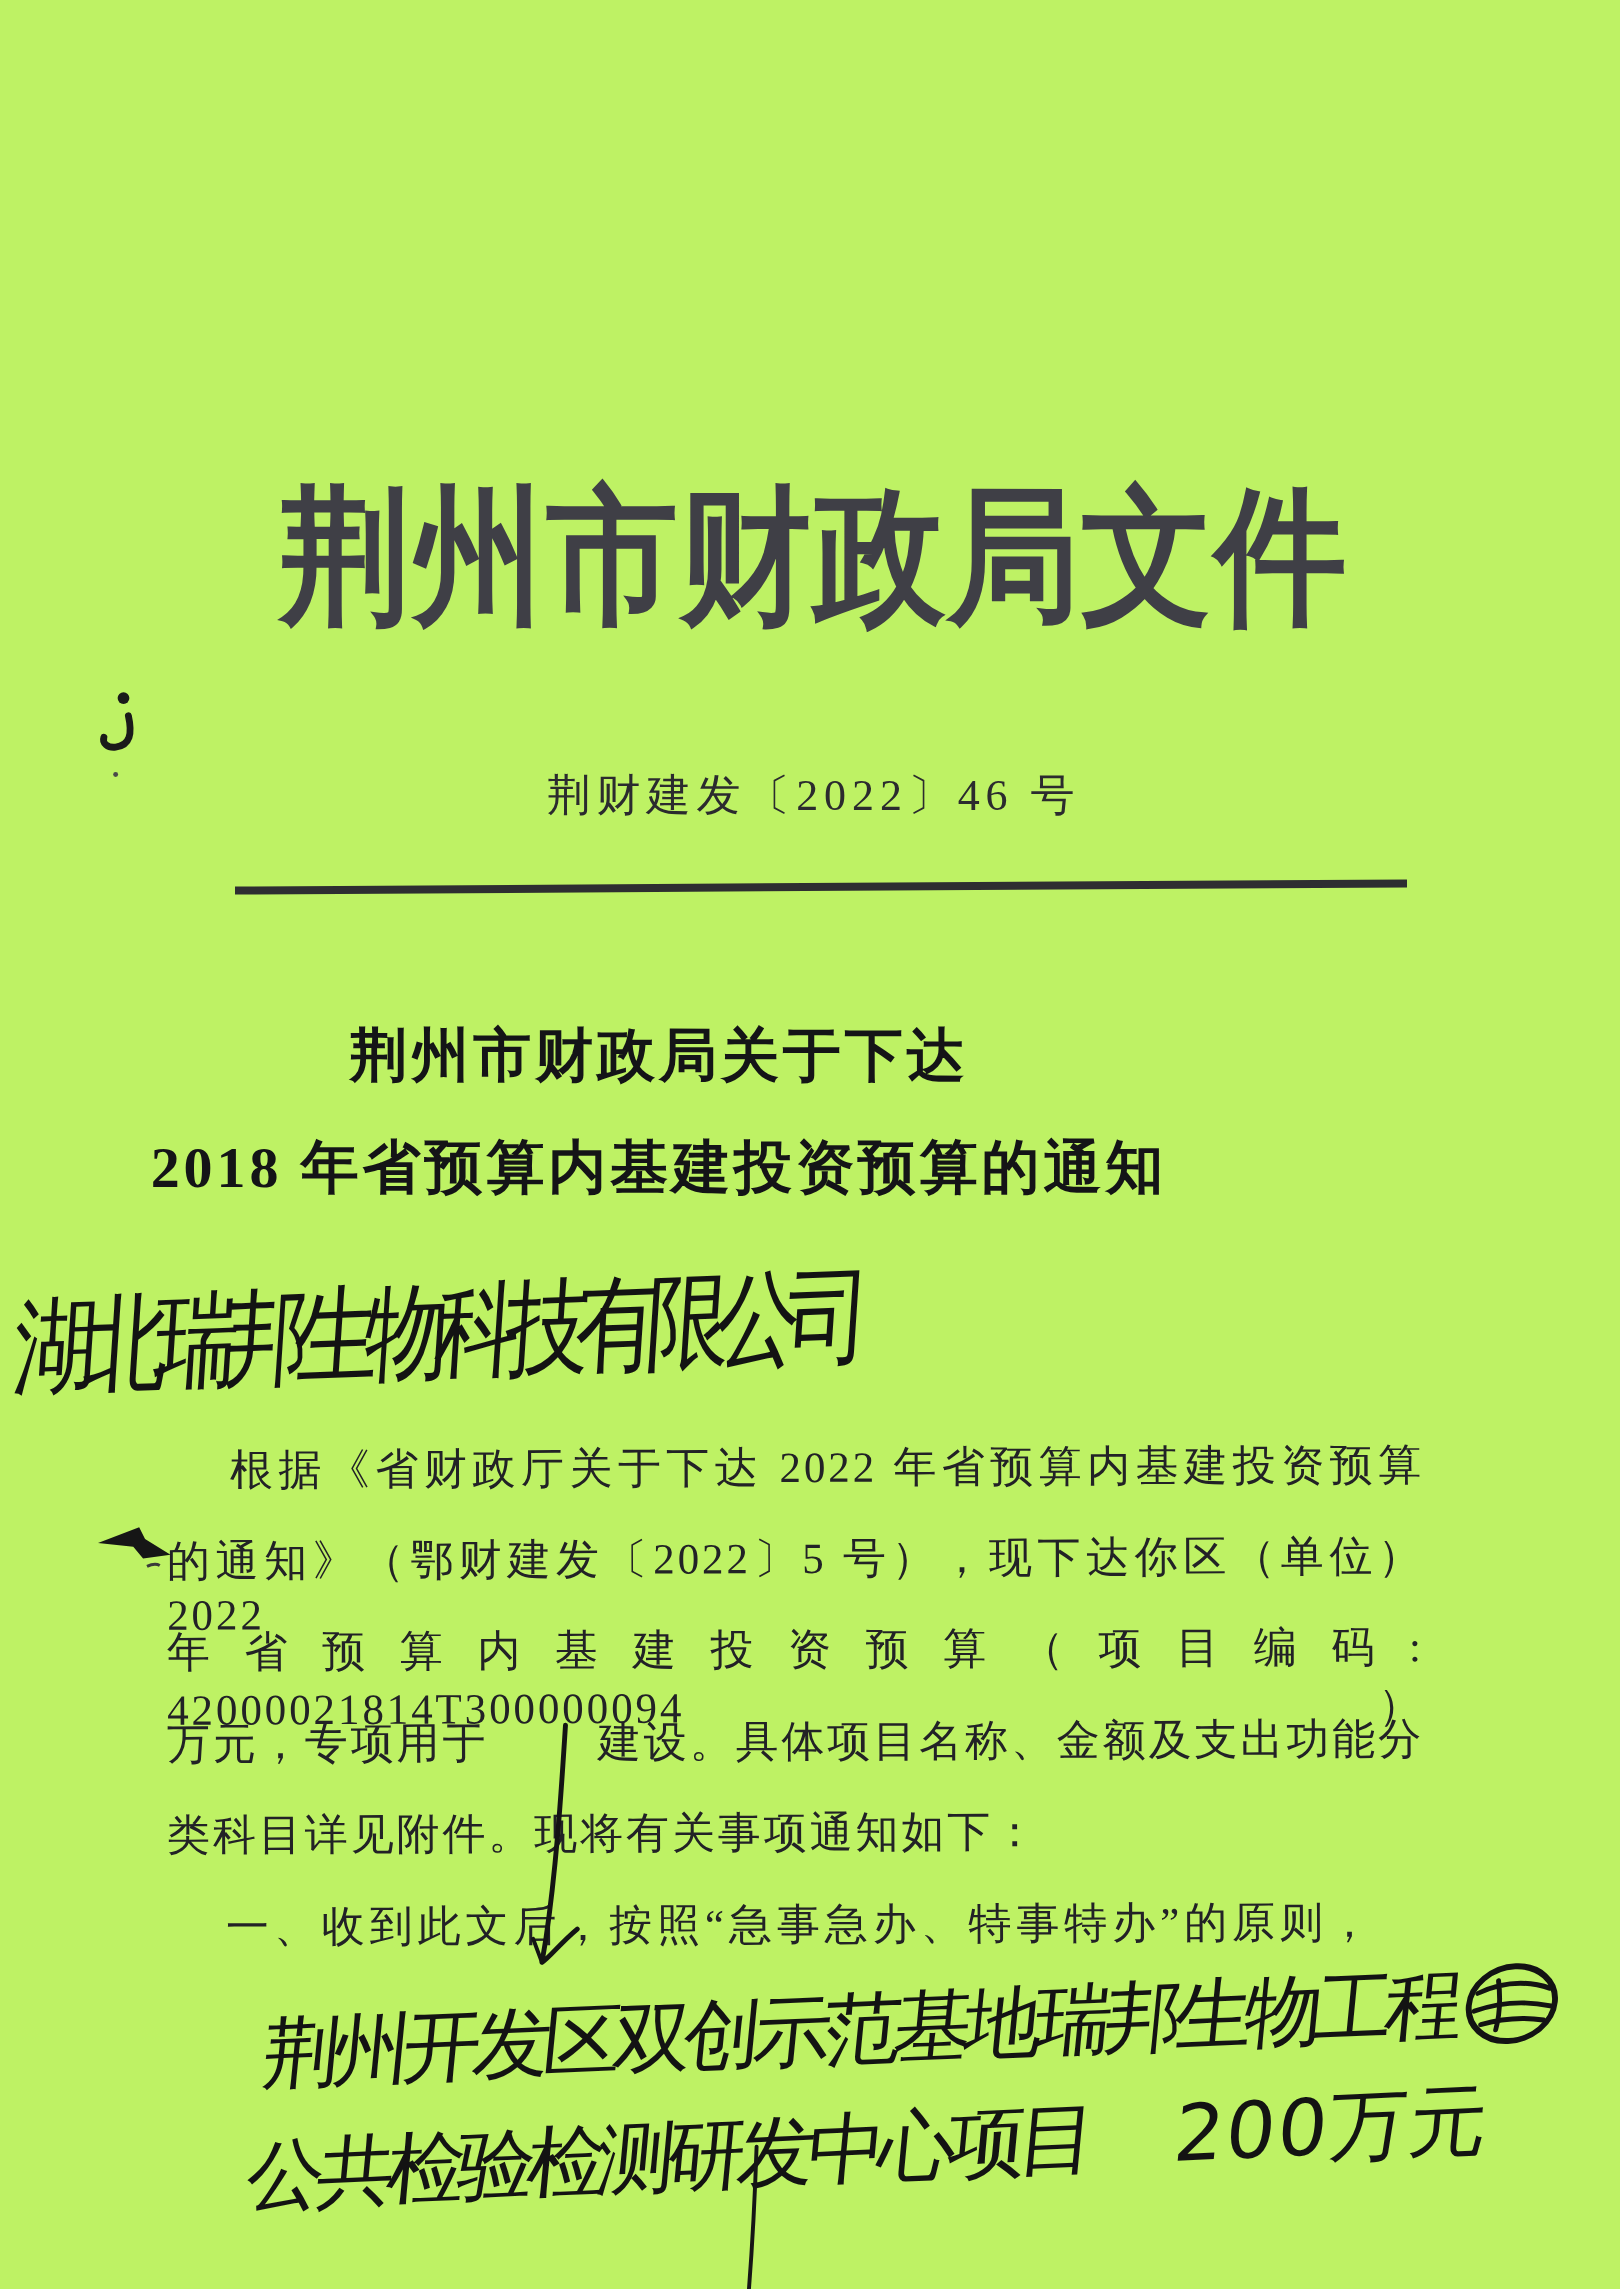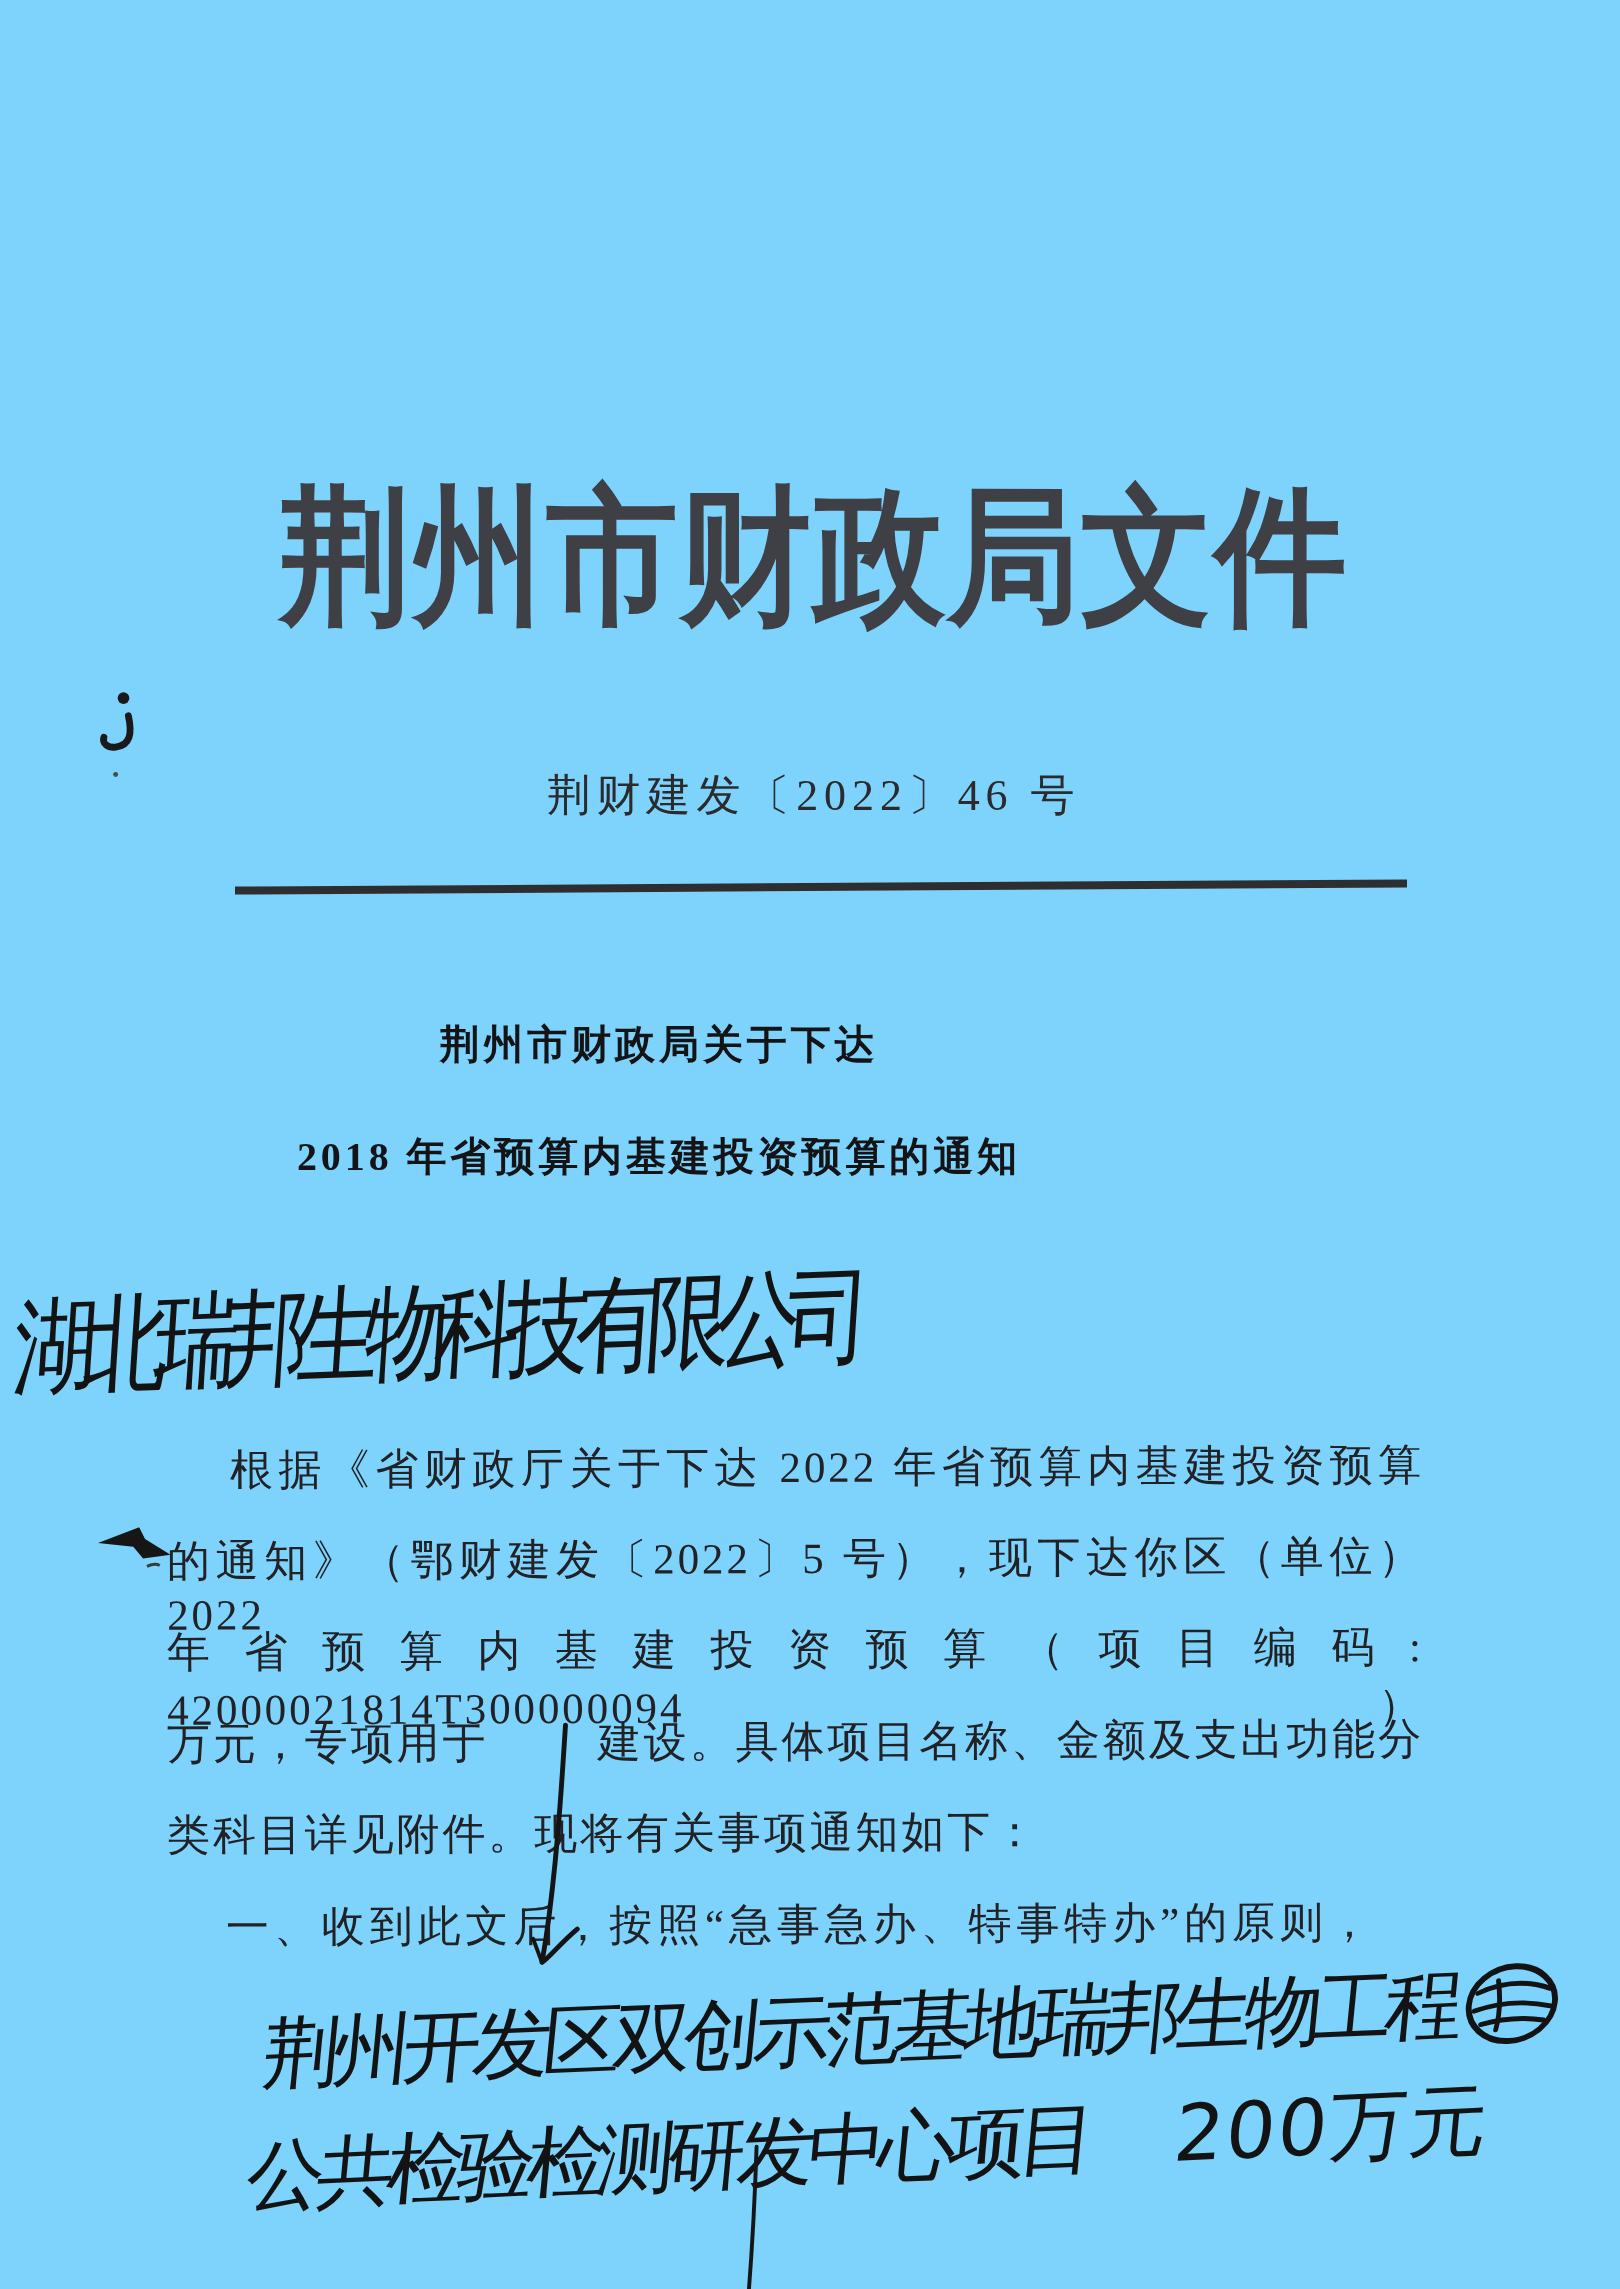--- a/index.html
+++ b/index.html
@@ -2,21 +2,21 @@
 <html><head>
 <meta charset="utf-8">
 <style>
   * { margin: 0; padding: 0; box-sizing: border-box; }
   html, body { background: #e8e8e6; }
   .page {
     position: relative;
     width: 1620px;
     height: 2290px;
     margin: 0 auto;
-    background: #7dd3fc;
+    background: #bef264;
     overflow: hidden;
     font-family: "Liberation Serif", "DejaVu Serif", serif;
     color: #1f1f22;
   }
 
   
   .letterhead {
     position: absolute;
     left: 0; top: 459px;
     width: 1627px;
@@ -49,21 +49,21 @@
     background: #2e2e31;
     transform: rotate(-0.35deg);
   }
 
   
   .notice-title {
     position: absolute;
     left: 0;
     width: 1318px;
     text-align: center;
-    font-size: 40px;
+    font-size: 58px;
     font-weight: bold;
     color: #141417;
     letter-spacing: 3.9px;
     white-space: nowrap;
   }
   .notice-title.l1 { top: 1017px; }
   .notice-title.l2 { top: 1129px; }
 
   
   .body-line {

